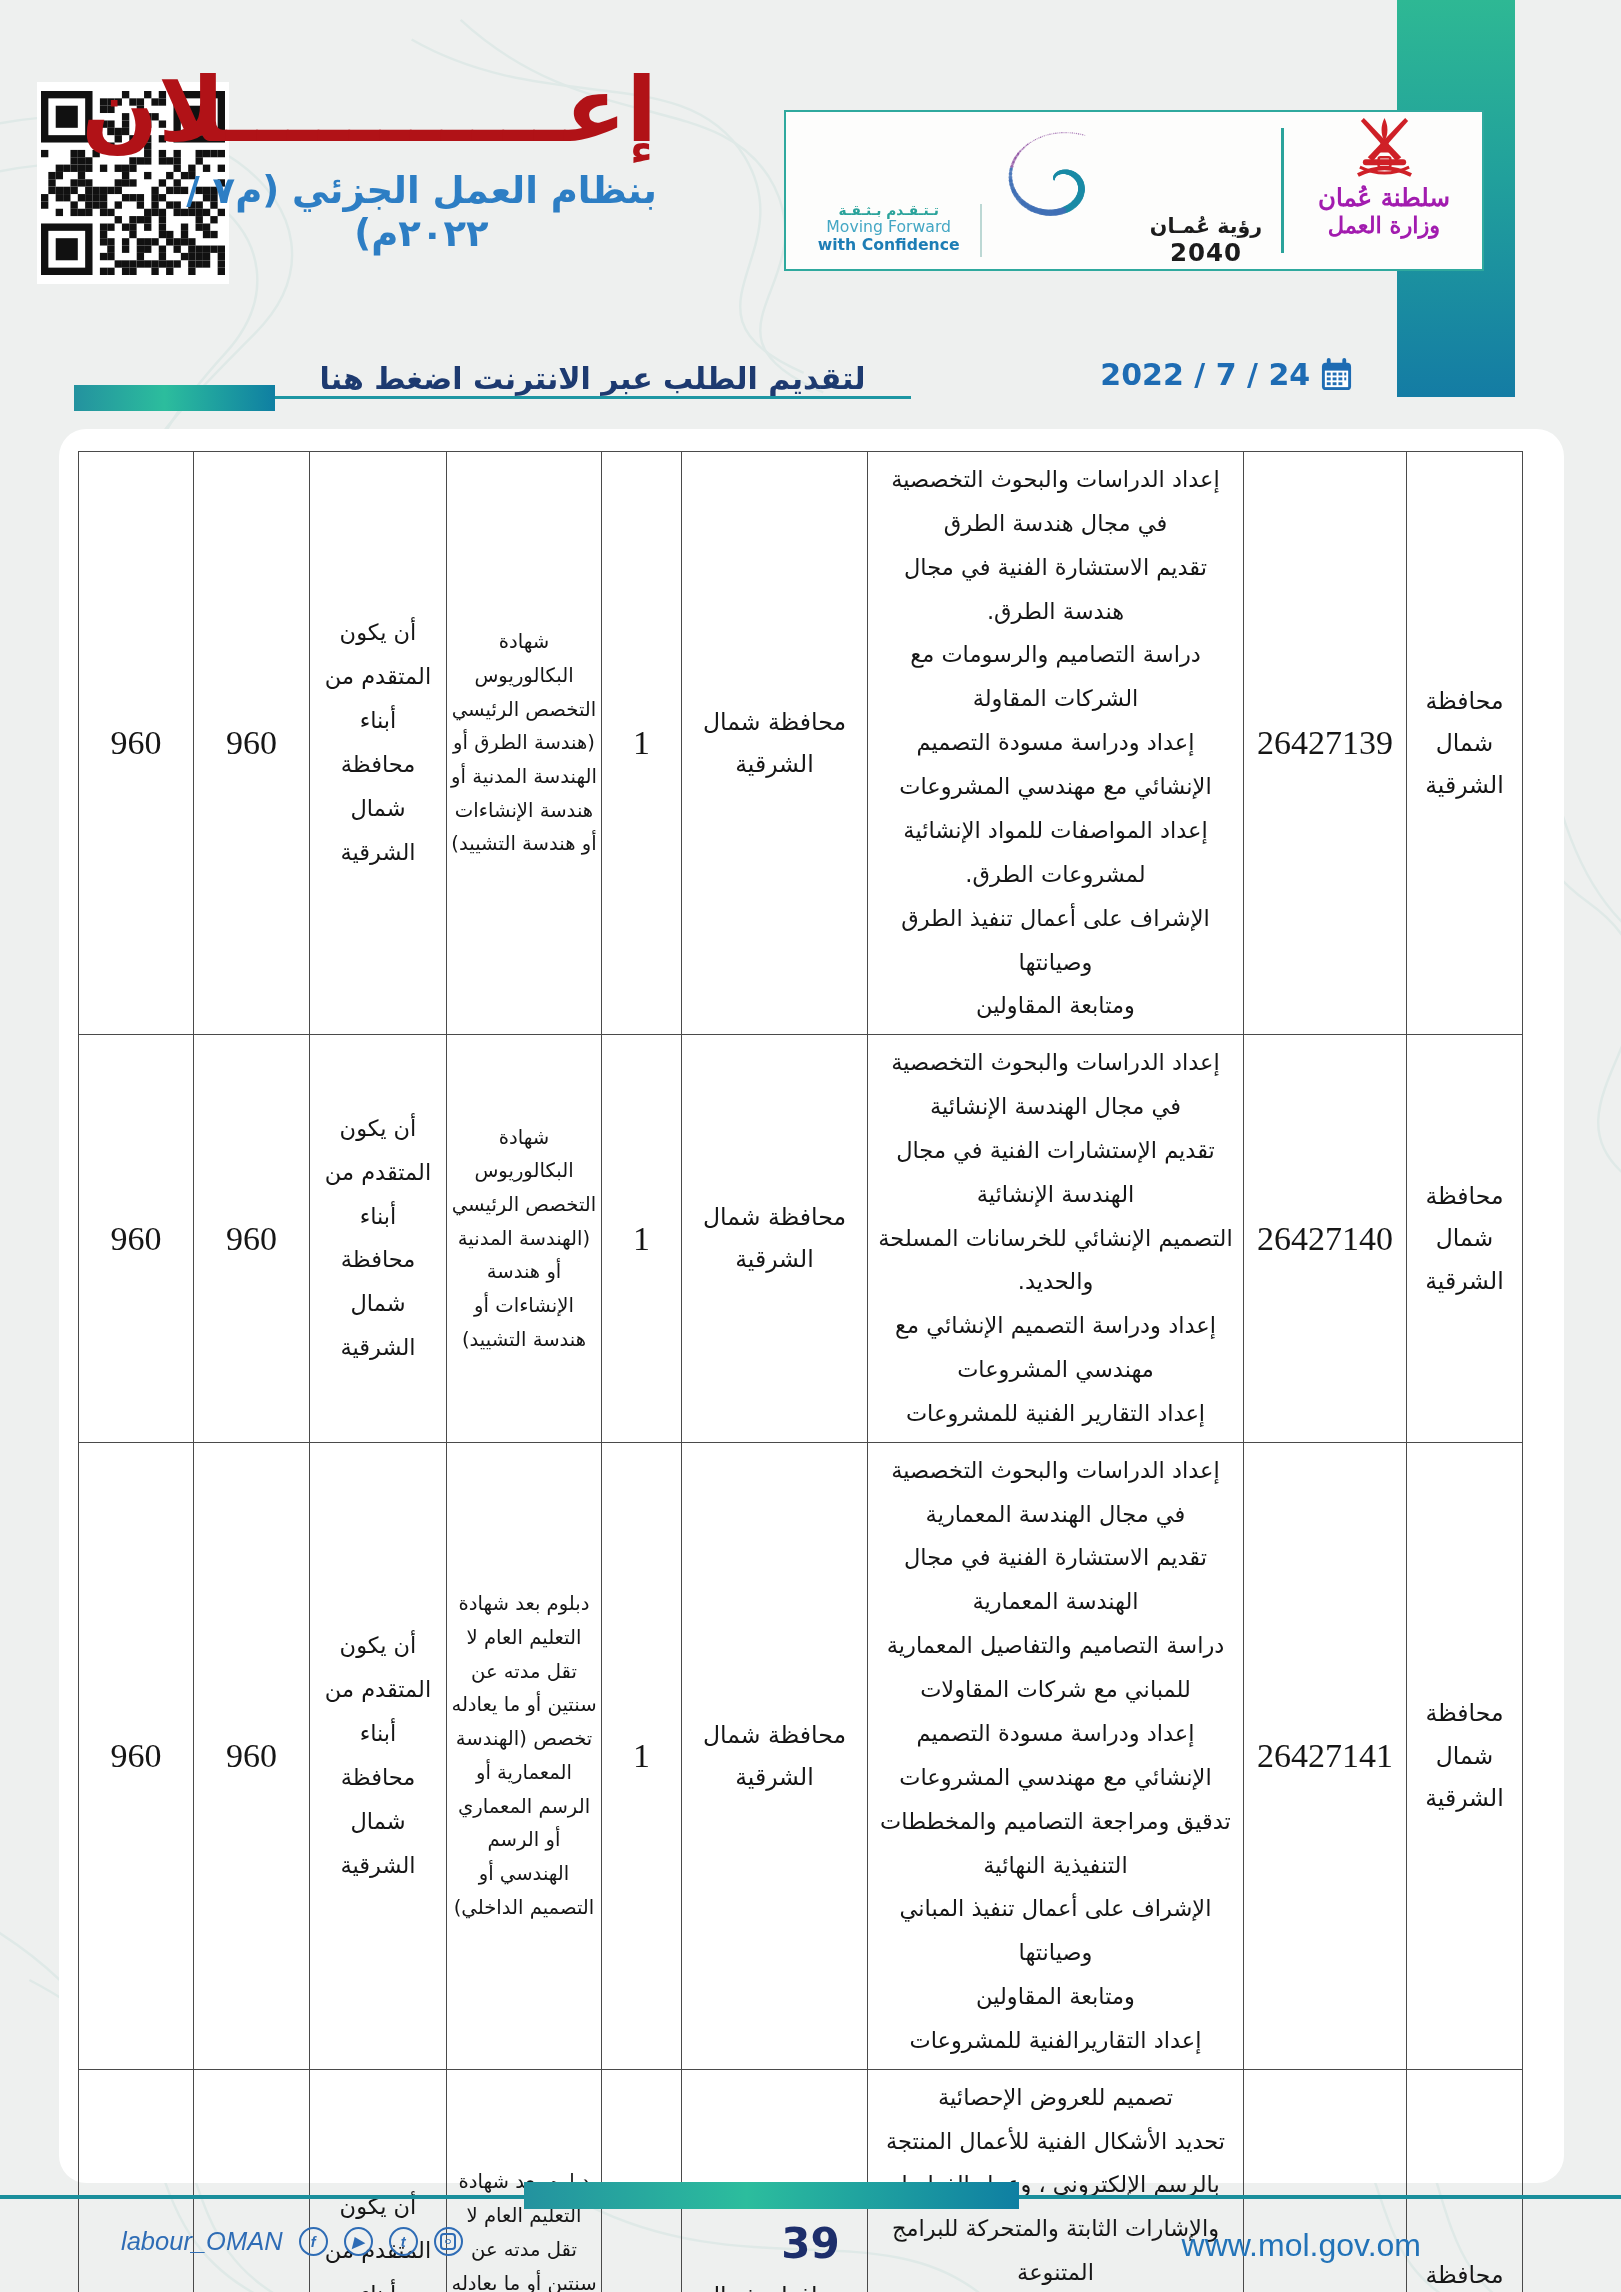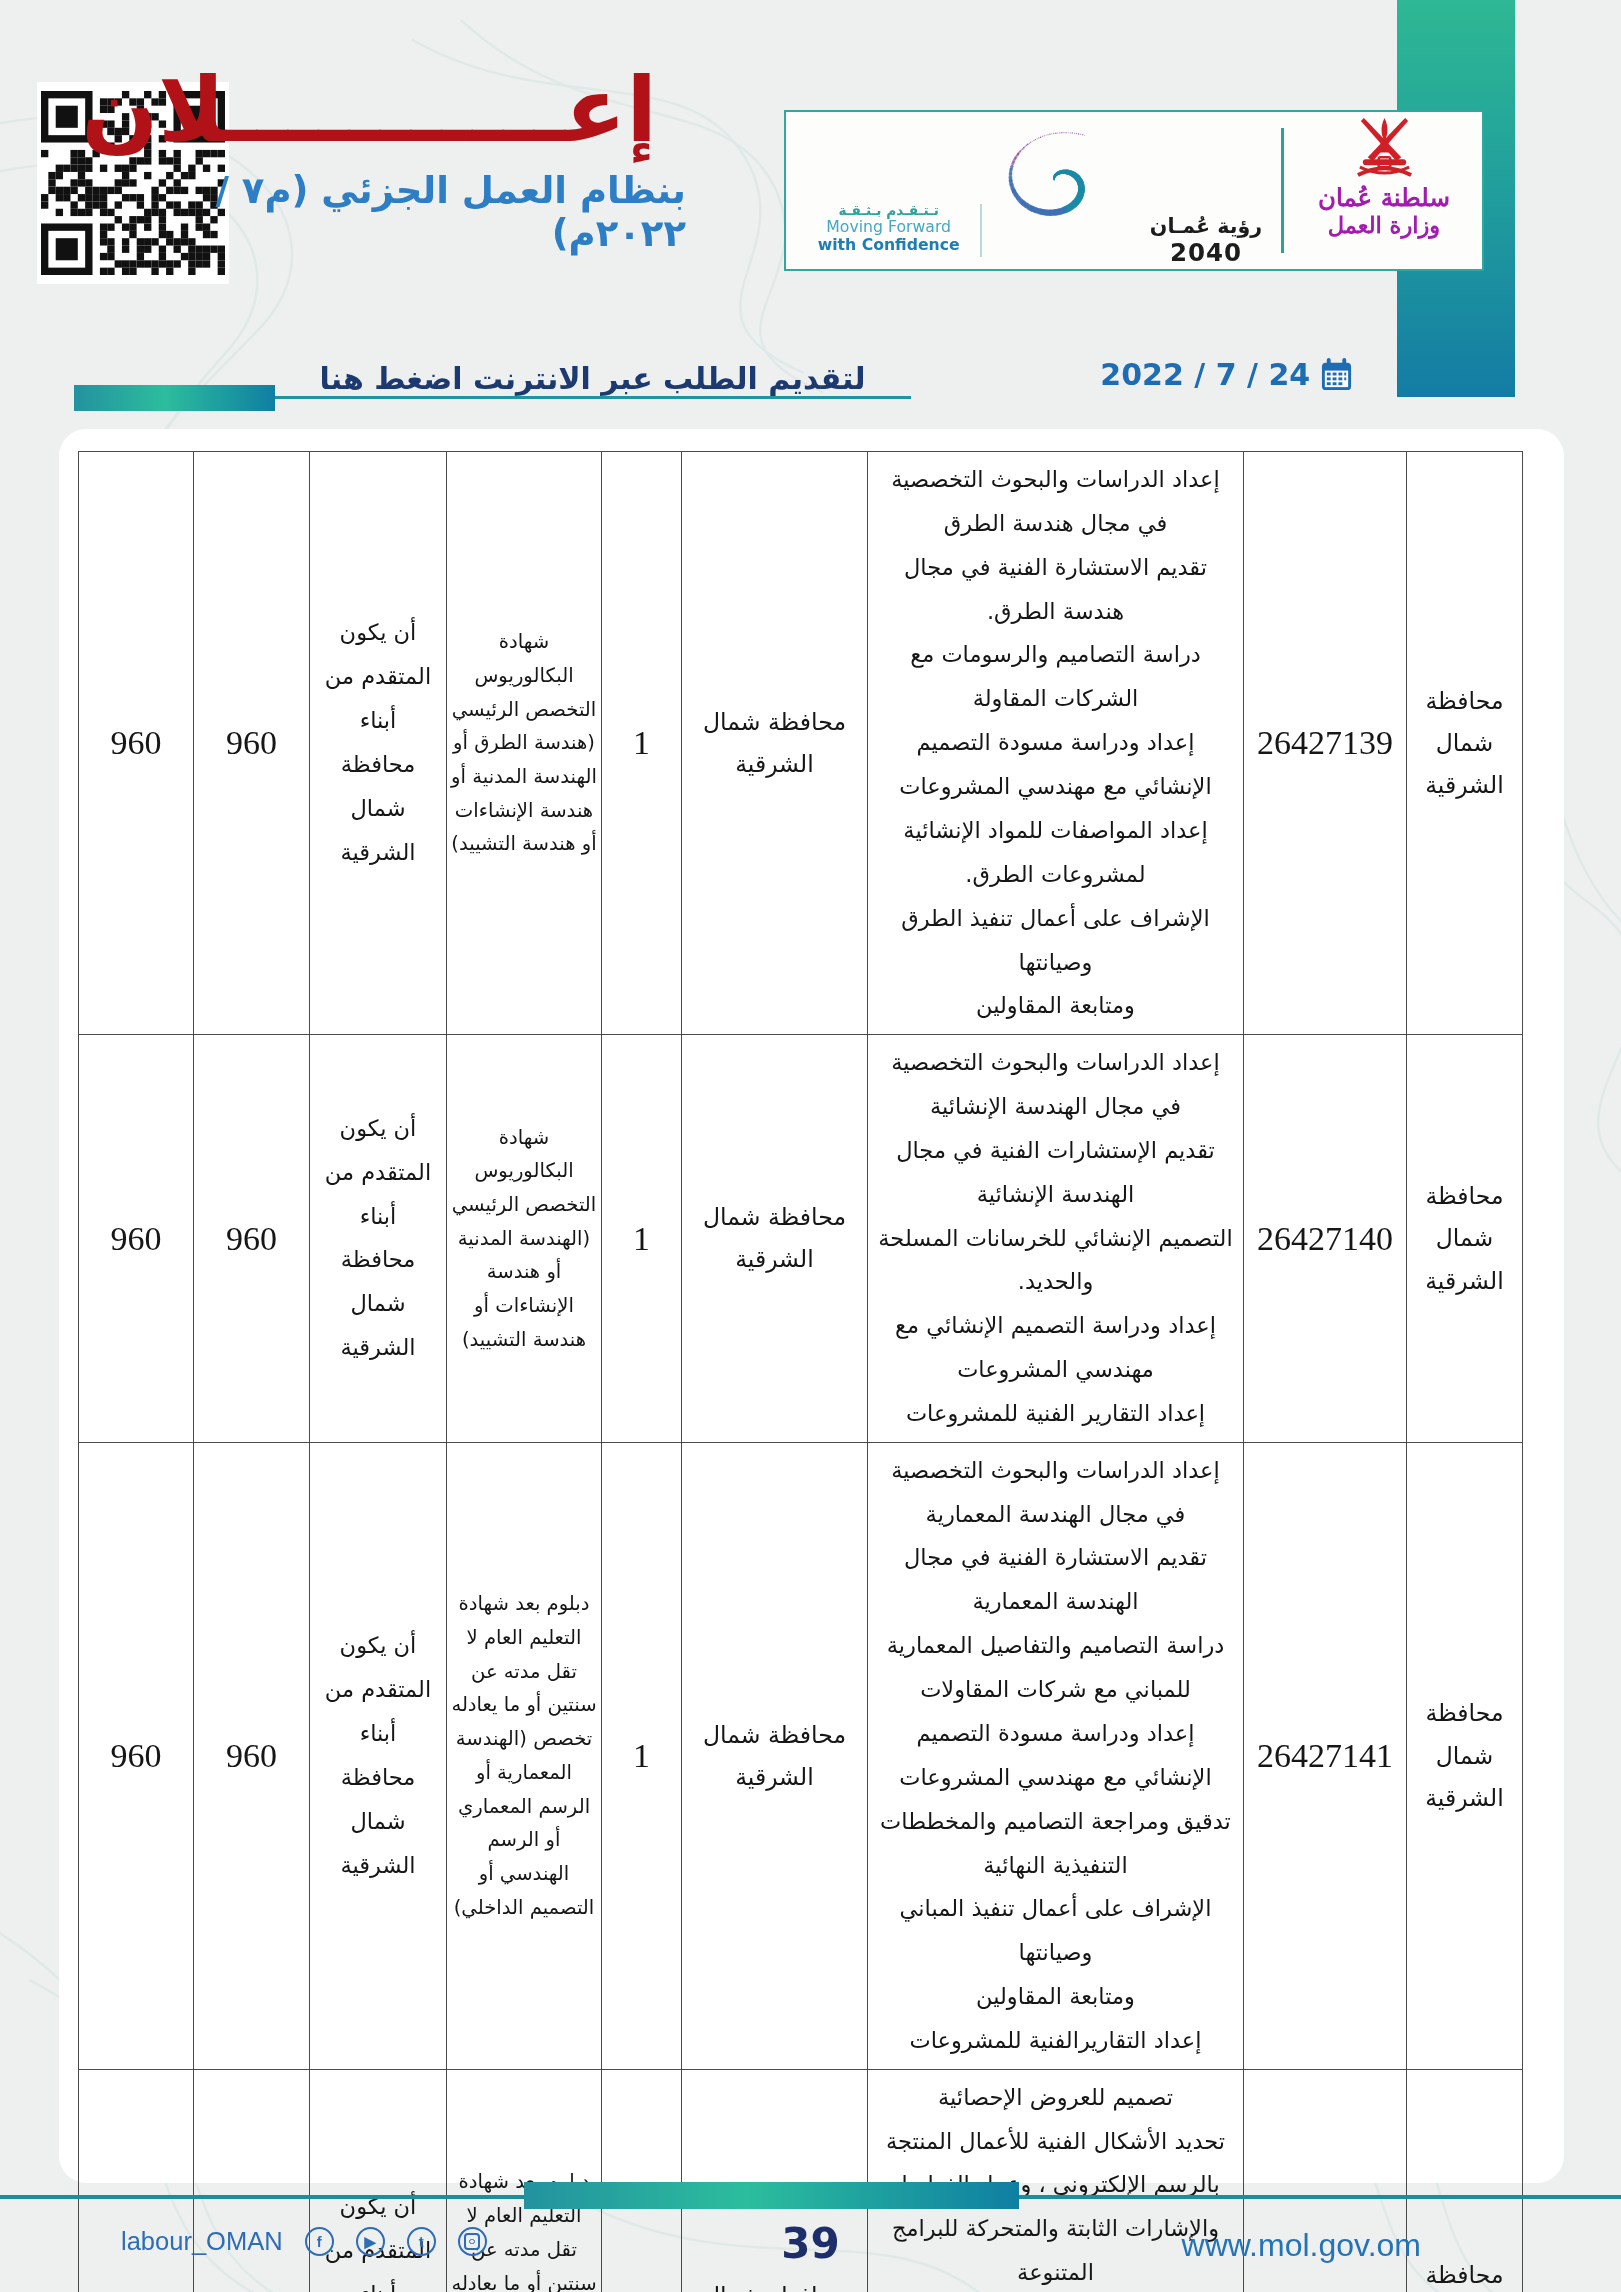--- a/index.html
+++ b/index.html
@@ -10,21 +10,21 @@
   .abs{position:absolute;}
   
   #contours{position:absolute;left:0;top:0;z-index:0;}
   
   #accent-band{left:1397px;top:0;width:118px;height:397px;z-index:1;
     background:linear-gradient(180deg,#2eb894 0%,#21a09c 45%,#147ca4 100%);}
   #qr-box{left:37px;top:82px;width:192px;height:202px;background:#fff;z-index:2;
     display:flex;align-items:center;justify-content:center;}
   #title{left:196px;top:63px;width:461px;text-align:center;z-index:2;
     font-size:90px;font-weight:bold;color:#b11217;direction:rtl;line-height:1.05;}
-  #subtitle{left:157px;top:169px;width:529px;z-index:2;
+  #subtitle{left:157px;top:169px;width:529px;text-align:center;z-index:2;
     font-size:37px;font-weight:bold;color:#2d7ec4;direction:rtl;}
   #apply{left:274px;top:329px;width:637px;text-align:center;z-index:2;
     font-size:30px;font-weight:bold;color:#1d3a70;direction:rtl;cursor:pointer;margin-top:32px;}
   #apply-underline{left:272px;top:396px;width:639px;height:2.9px;background:#1d96a3;z-index:2;}
   #apply-accent{left:74px;top:385px;width:201px;height:25.5px;z-index:3;
     background:linear-gradient(90deg,#23929f,#2cbd9d 45%,#0f7fa2);}
   #date-row{left:1098px;top:357px;width:255px;z-index:2;display:flex;
     justify-content:flex-end;gap:9.8px;}
   #date-text{font-size:30px;font-weight:bold;color:#1e6cb3;direction:rtl;
     font-family:"DejaVu Sans",sans-serif;}
@@ -54,21 +54,21 @@
     padding:2px 5.9px;font-size:23.5px;color:#161616;line-height:1.8;}
   #jobs-table td.num{font-family:"Liberation Serif",serif;direction:ltr;font-size:34px;}
   #jobs-table td.duties{font-size:22.5px;line-height:1.95;white-space:pre-line;padding:5.9px 9.8px;}
   #jobs-table td.qual{font-size:19.6px;line-height:1.72;padding:2px 3.9px;}
   #jobs-table td.cond{font-size:22.5px;line-height:1.95;padding:2px 9.8px;}
   tr.r1{height:410px;} tr.r2{height:313px;} tr.r3{height:520px;} tr.r4{height:435px;}
   
   #footer-line{left:0;top:2195px;width:1621px;height:3.9px;background:#1a8f9c;z-index:2;}
   #footer-accent{left:524px;top:2182px;width:495px;height:26.5px;z-index:3;
     background:linear-gradient(90deg,#23929f,#2cbd9d 45%,#0f7fa2);}
-  #social{left:121px;top:2227px;display:flex;align-items:center;gap:22px;z-index:2;}
+  #social{left:121px;top:2227px;display:flex;align-items:center;gap:16px;z-index:2;font-style:italic;}
   #social-handle{font-size:25.5px;color:#2e6cb5;font-family:"Liberation Sans",sans-serif;}
   .sicon{width:29px;height:29px;border:2px solid #2e6cb5;border-radius:50%;color:#2e6cb5;
     display:flex;align-items:center;justify-content:center;font-size:14.7px;font-weight:bold;
     box-sizing:border-box;cursor:pointer;font-family:"Liberation Sans",sans-serif;}
   .ig-sq{width:12.7px;height:12.7px;border:2px solid #2e6cb5;border-radius:3.9px;position:relative;}
   .ig-sq::after{content:"";position:absolute;left:3.4px;top:3.4px;width:3.9px;height:3.9px;
     border:1.5px solid #2e6cb5;border-radius:50%;}
   #page-number{left:0;top:2219px;width:1621px;text-align:center;z-index:2;
     font-size:42px;font-weight:bold;color:#1d2e6b;}
   #website{left:1117px;top:2227px;width:304px;text-align:right;z-index:2;

